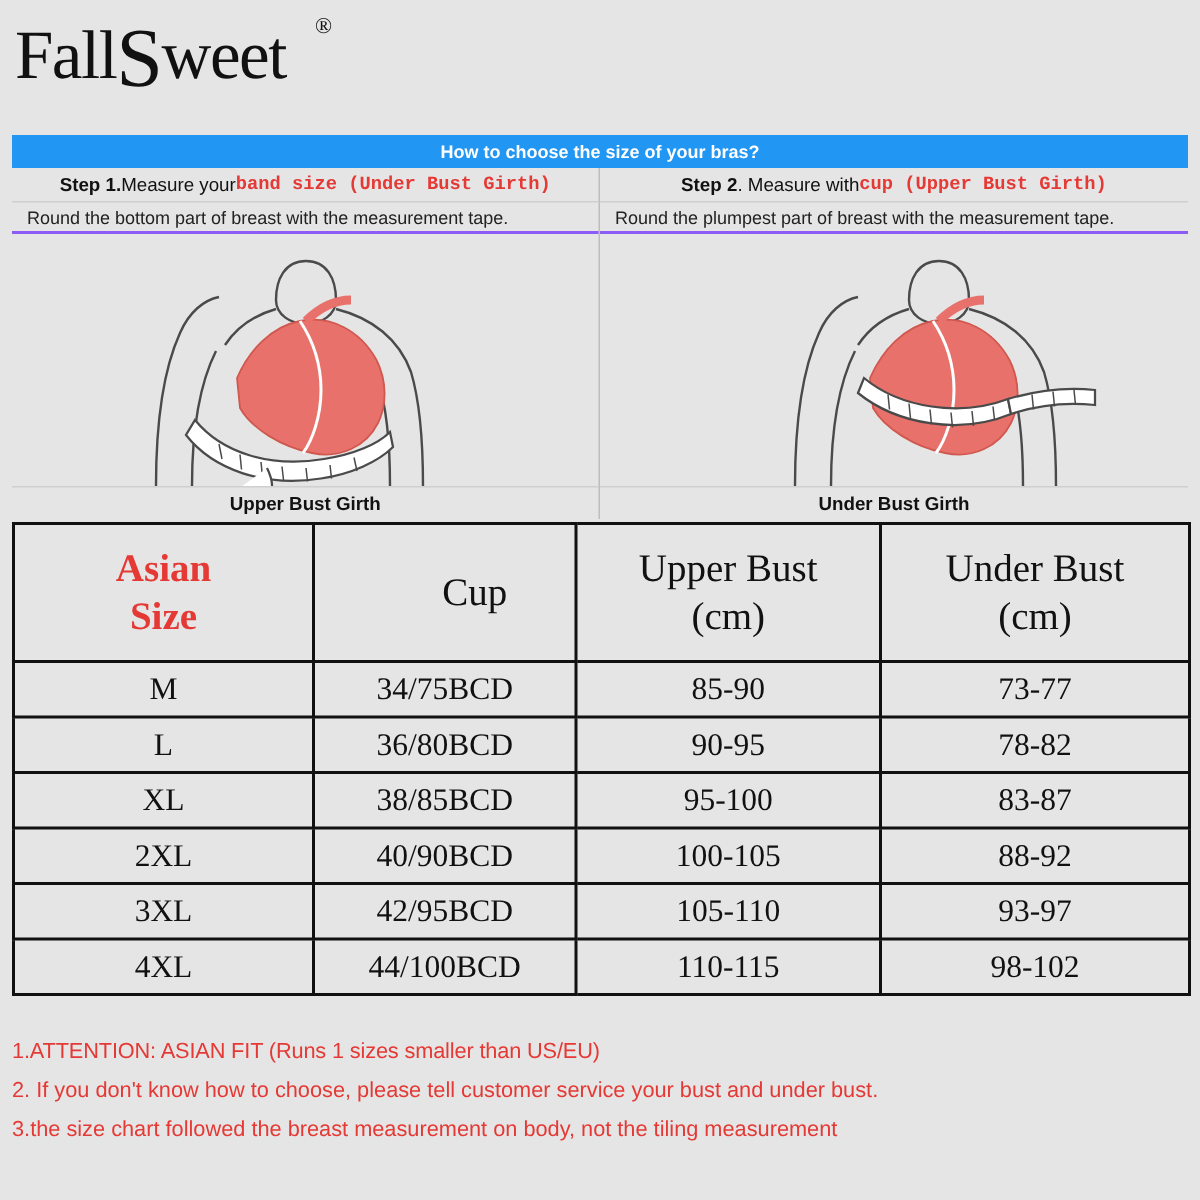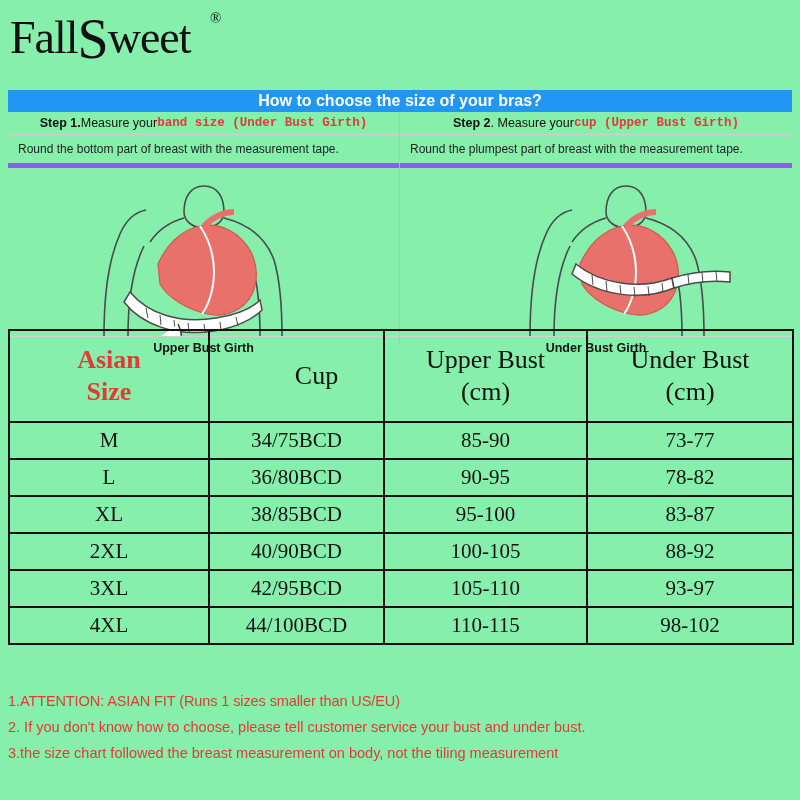--- a/index.html
+++ b/index.html
@@ -5,21 +5,21 @@
   * { box-sizing: border-box; }
   html, body {
     margin: 0; padding: 0;
     width: 800px; height: 800px;
     background: #ffffff;
     font-family: "Liberation Sans", sans-serif;
   }
   .page {
     position: relative;
     width: 800px; height: 800px;
-    background: #86efac;
+    background: #e5e5e5;
     overflow: hidden;
   }
 
   
   .logo {
     position: absolute;
     left: 10px; top: 6px;
     height: 74px;
     display: flex;
     align-items: flex-start;
@@ -48,21 +48,21 @@
     color: #111;
   }
 
   
   .title-bar {
     position: absolute;
     left: 8px; top: 90px;
     width: 784px; height: 22px;
     background: #2196f3;
     color: #ffffff;
-    font-size: 16px;
+    font-size: 12px;
     font-weight: bold;
     display: flex;
     align-items: center;
     justify-content: center;
   }
 
   
   .steps {
     position: absolute;
     left: 8px; top: 112px;
@@ -79,28 +79,28 @@
     display: flex;
     align-items: center;
     justify-content: center;
     font-size: 12.5px;
     color: #111;
     white-space: nowrap;
   }
   .step-head .lbl { font-weight: bold; }
   .step-head .accent { color: #e53935; font-weight: bold; font-family: Liberation Mono, monospace; }
   .step-sub {
-    height: 34px;
+    height: 22px;
     display: flex;
     align-items: center;
     padding-left: 10px;
     font-size: 12px;
     color: #222;
     border-top: 1px solid #cfcfcf;
-    border-bottom: 5px solid #8b5cf6;
+    border-bottom: 2px solid #8b5cf6;
   }
   .fig {
     height: 168px;
     position: relative;
     overflow: hidden;
   }
   .fig svg { display: block; }
   .fig-cap {
     height: 22px;
     display: flex;
@@ -108,21 +108,21 @@
     justify-content: center;
     font-size: 12.5px;
     font-weight: bold;
     color: #111;
     border-top: 1px solid #cfcfcf;
   }
 
   
   .table-wrap {
     position: absolute;
-    left: 8px; top: 329px;
+    left: 8px; top: 348px;
     width: 784px;
   }
   table.size {
     border-collapse: collapse;
     width: 784px;
     table-layout: fixed;
   }
   table.size td, table.size th {
     border: 2px solid #111;
     text-align: center;
@@ -236,21 +236,21 @@
             <path d="M170 156 C176 168 174 178 164 182 C154 186 146 180 148 172"></path>
           </g>
         </svg>
       </div>
       <div class="fig-cap">Upper Bust Girth</div>
     </div>
 
     <div class="step-col">
       <div class="step-head">
         <span class="lbl">Step 2</span>
-          <span>. Measure your </span>
+          <span>. Measure with </span>
           <span class="accent">cup (Upper Bust Girth)</span>
       </div>
       <div class="step-sub">Round the plumpest part of breast with the measurement tape.</div>
       <div class="fig">
         <svg width="392" height="168" viewBox="0 0 392 168">
           <g fill="none" stroke="#4a4a4a" stroke-width="1.6">
 
             <path d="M130 168 C130 120 136 88 146 66 C152 52 162 44 172 42"></path>
             <path d="M154 168 C154 126 160 98 170 78"></path>
 

